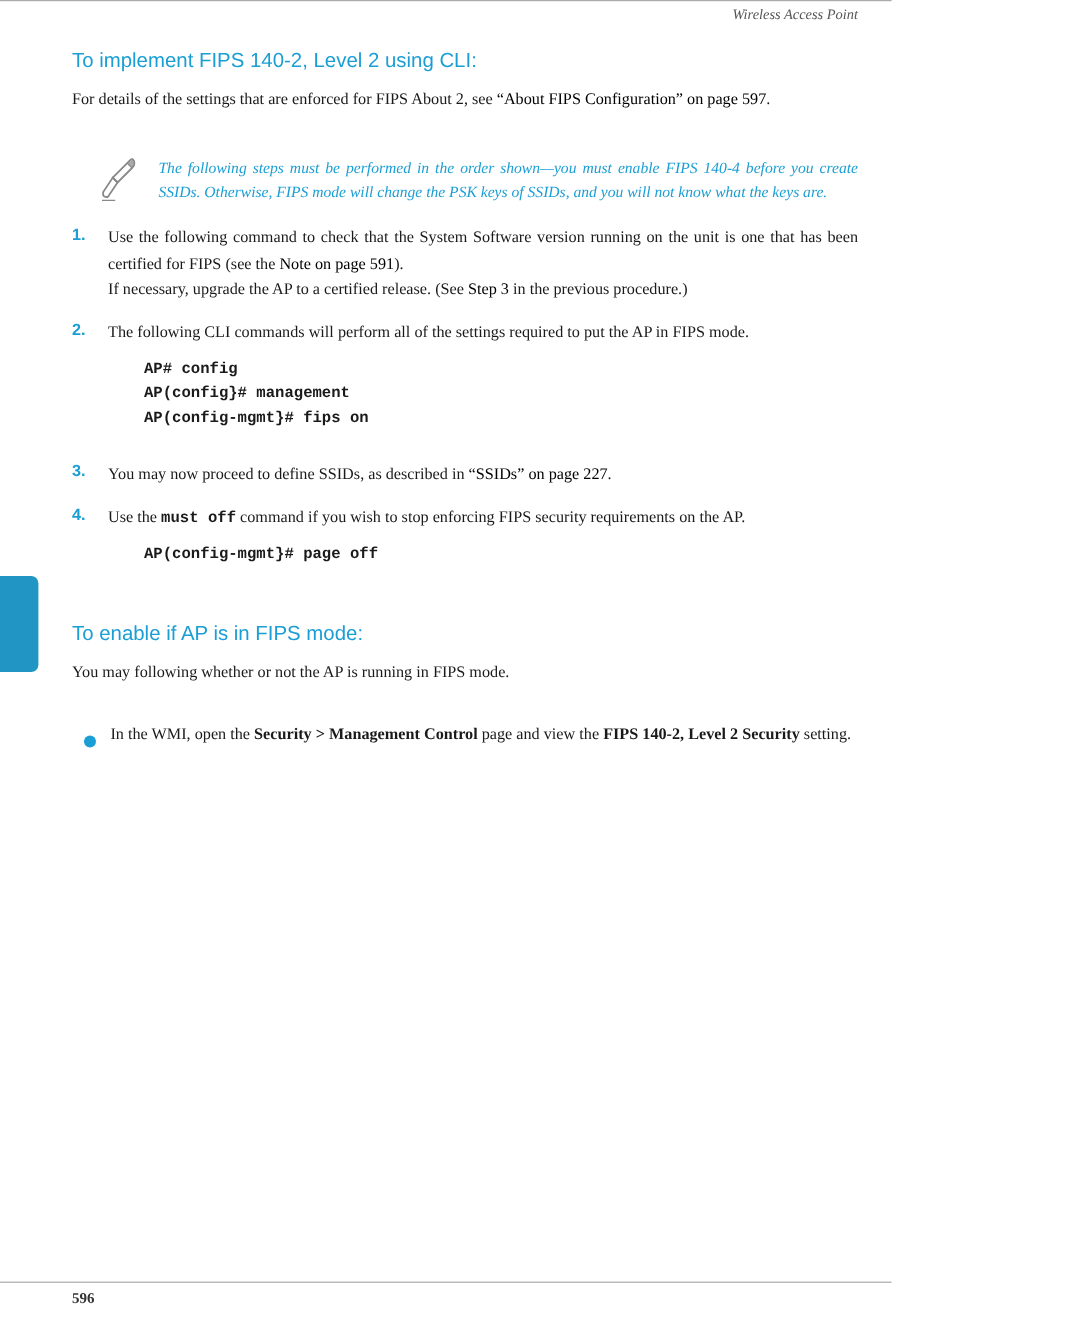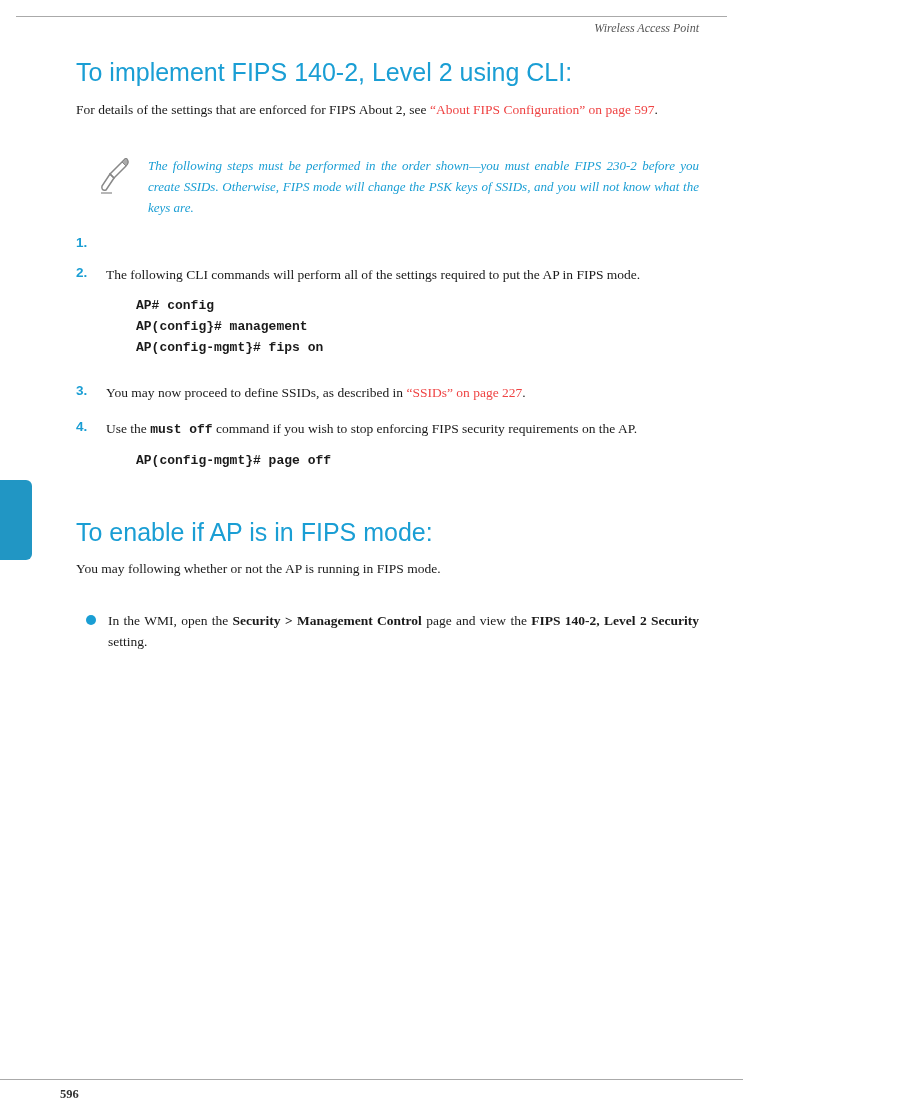--- a/index.html
+++ b/index.html
@@ -10,21 +10,21 @@
       color: #1a1a1a;
       background: #ffffff;
       width: 901px;
       min-height: 1110px;
       position: relative;
     }
 
     .page-container {
       width: 743px;
       min-height: 1110px;
-      padding: 16px;
+      padding: 0;
       position: relative;
       background: #fff;
     }
 
     
     .header-bar {
       width: 100%;
       border-top: 1.5px solid #aaa;
       display: flex;
       justify-content: flex-end;
@@ -50,38 +50,38 @@
       top: 480px;
       width: 32px;
       height: 80px;
       background: #2196c4;
       border-radius: 0 6px 6px 0;
     }
 
     
     .section-heading {
       font-family: Arial, Helvetica, sans-serif;
-      font-size: 25px;
+      font-size: 17px;
       color: #1a9ed4;
       font-weight: normal;
       margin-bottom: 10px;
       line-height: 1.3;
     }
 
     
     .body-text {
       font-size: 13.5px;
       line-height: 1.6;
       text-align: justify;
       margin-bottom: 8px;
     }
 
     
     .link-blue {
-      color: #ef4444;
+      color: #000000;
       text-decoration: none;
     }
 
     
     .note-box {
       display: flex;
       align-items: flex-start;
       margin: 16px 0 16px 20px;
       gap: 14px;
     }
@@ -149,41 +149,41 @@
 
     
     .bullet-list {
       list-style: none;
       margin: 10px 0 10px 10px;
       padding: 0;
     }
 
     .bullet-list > li {
       display: flex;
-      align-items: flex-start;
+      align-items: flex-end;
       gap: 12px;
       margin-bottom: 8px;
       font-size: 13.5px;
       line-height: 1.6;
       text-align: justify;
     }
 
     .bullet-dot {
       width: 10px;
       height: 10px;
       background: #1a9ed4;
       border-radius: 50%;
       flex-shrink: 0;
       margin-top: 5px;
     }
 
     
     .footer {
       position: absolute;
-      bottom: 0;
+      bottom: 11px;
       left: 0;
       right: 0;
       padding: 6px 28px 8px 60px;
       border-top: 1.5px solid #aaa;
     }
 
     .footer-page {
       font-size: 12.5px;
       color: #333;
       font-weight: bold;
@@ -215,28 +215,34 @@
     <div class="spacer"></div>
 
     <div class="note-box">
 
       <svg class="note-icon" viewBox="0 0 38 38" width="38" height="38">
         <path d="M6 28 Q5 33 10 32 L18 20 L14 16 Z" fill="none" stroke="#888" stroke-width="1.5"></path>
         <path d="M14 16 L18 20 L30 8 Q34 4 30 0 L26 4 Z" fill="none" stroke="#888" stroke-width="1.5"></path>
         <path d="M26 4 L30 0 Q34 4 30 8 L26 4Z" fill="#aaa" stroke="#888" stroke-width="1"></path>
         <line x1="5" y1="35" x2="16" y2="35" stroke="#888" stroke-width="1.2"></line>
       </svg>
-      <p class="note-text">The following steps must be performed in the order shown—you must enable FIPS 230-2 before you create SSIDs. Otherwise, FIPS mode will change the PSK keys of SSIDs, and you will not know what the keys are.</p>
+      <p class="note-text">The following steps must be performed in the order shown—you must enable FIPS 140-4 before you create SSIDs. Otherwise, FIPS mode will change the PSK keys of SSIDs, and you will not know what the keys are.</p>
     </div>
 
     <ol class="steps-list">
 
       <li>
         <span class="step-num">1.</span>
         <div class="step-content">
+          <p>
+            <span>Use the following command to check that the System Software version running on the unit is one that has been certified for FIPS (see the </span><a class="link-blue">Note on page 591</a><span>).</span>
+          </p>
+          <p>
+            <span>If necessary, upgrade the AP to a certified release. (See </span><a class="link-blue">Step 3</a><span> in the previous procedure.)</span>
+          </p>
         </div>
       </li>
 
       <li>
         <span class="step-num">2.</span>
         <div class="step-content">
           <p>The following CLI commands will perform all of the settings required to put the AP in FIPS mode.</p>
           <div class="code-block">
             AP# config<br>
             AP(config}# management<br>

